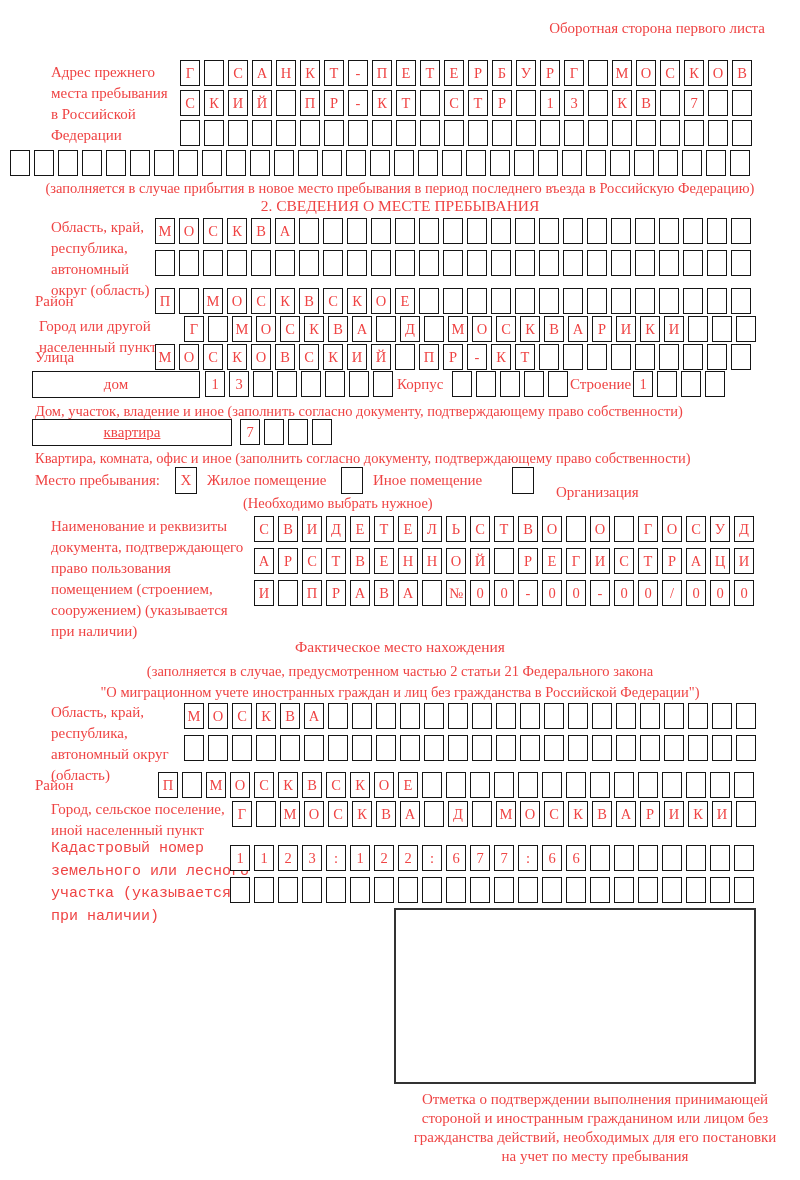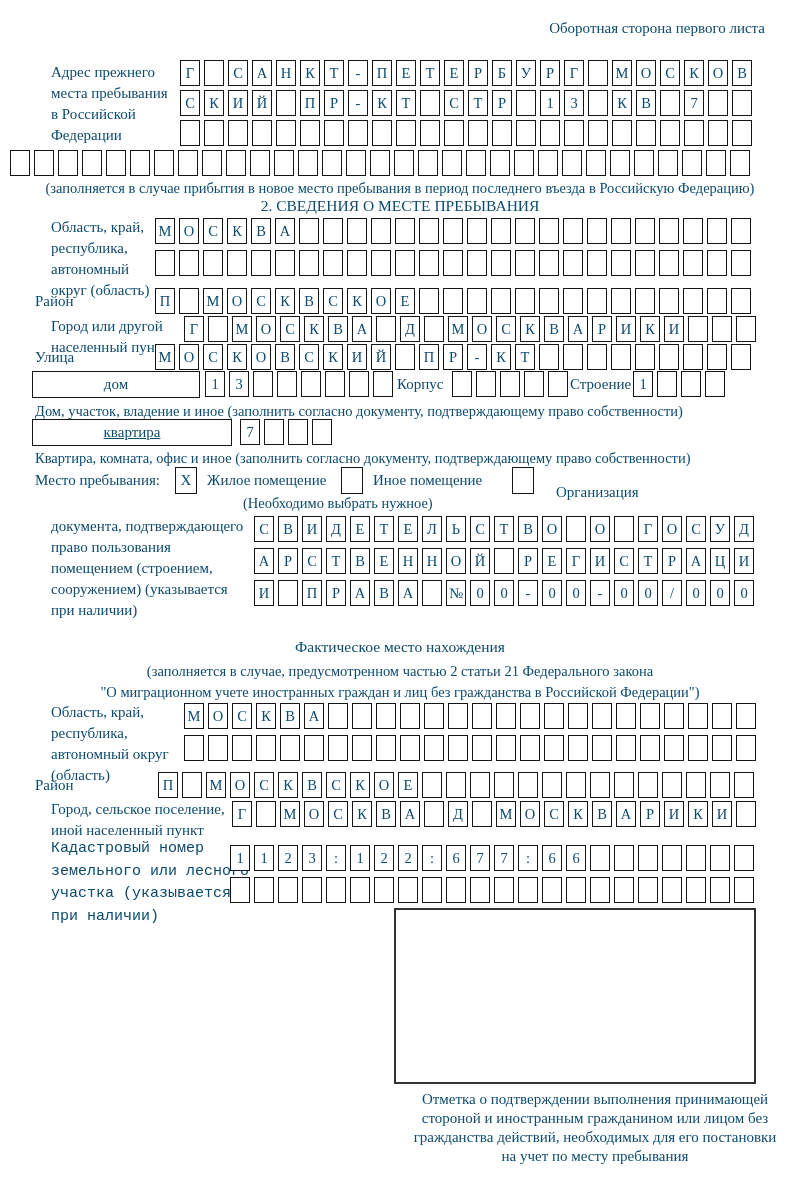--- a/index.html
+++ b/index.html
@@ -1,18 +1,18 @@
 <!DOCTYPE html>
 <html><head>
 <meta charset="utf-8">
 <style>
   html,body{margin:0;padding:0;background:#e8e8e8;}
   .page{
     position:relative;width:800px;height:1180px;background:#ffffff;
-    font-family:"Liberation Serif","DejaVu Serif",serif;color:#0c4a6e;
+    font-family:"Liberation Serif","DejaVu Serif",serif;color:#ef4444;
     margin:0 auto;overflow:hidden;
   }
   .abs{position:absolute;}
   .hdr{font-size:15px;}
   .flabel{font-size:15px;line-height:21px;white-space:nowrap;}
   .flabel div{white-space:nowrap;margin-left:16px;}
   .fnote{font-size:14.5px;line-height:18px;}
   .center{left:0;width:100%;text-align:center;}
   .title{font-weight:normal;font-size:15.5px;}
   .boxrow{display:flex;gap:4px;}
@@ -241,21 +241,21 @@
       <span class="cbox"></span>
       <span class="cbox"></span>
       <span class="cbox"></span>
       <span class="cbox"></span>
       <span class="cbox"></span>
       <span class="cbox"></span>
       <span class="cbox"></span>
       <span class="cbox"></span>
     </div>
 
-  <div class="abs flabel lh21" style="left:35px;top:316px;">
+  <div class="abs flabel lh21" style="left:23px;top:316px;">
       <div>Город или другой</div>
       <div>населенный пункт</div>
     </div>
   <div class="abs boxrow" style="left:184px;top:316px;">
       <span class="cbox">Г</span>
       <span class="cbox"></span>
       <span class="cbox">М</span>
       <span class="cbox">О</span>
       <span class="cbox">С</span>
       <span class="cbox">К</span>
@@ -348,20 +348,21 @@
   <div class="abs flabel" style="left:35px;top:470px;">Место пребывания:</div>
   <div class="abs checkbox" style="left:175px;top:467px;">X</div>
   <div class="abs flabel" style="left:207px;top:470px;">Жилое помещение</div>
   <div class="abs checkbox" style="left:341px;top:467px;"></div>
   <div class="abs flabel" style="left:373px;top:470px;">Иное помещение</div>
   <div class="abs checkbox" style="left:512px;top:467px;"></div>
   <div class="abs flabel" style="left:556px;top:470px;margin-top:12px;">Организация</div>
   <div class="abs fnote" style="left:243px;top:494px;">(Необходимо выбрать нужное)</div>
 
   <div class="abs flabel lh21" style="left:35px;top:516px;">
+      <div>Наименование и реквизиты</div>
       <div>документа, подтверждающего</div>
       <div>право пользования</div>
       <div>помещением (строением,</div>
       <div>сооружением) (указывается</div>
       <div>при наличии)</div>
     </div>
   <div class="abs boxrow" style="left:254px;top:516px;">
       <span class="cbox">С</span>
       <span class="cbox">В</span>
       <span class="cbox">И</span>

